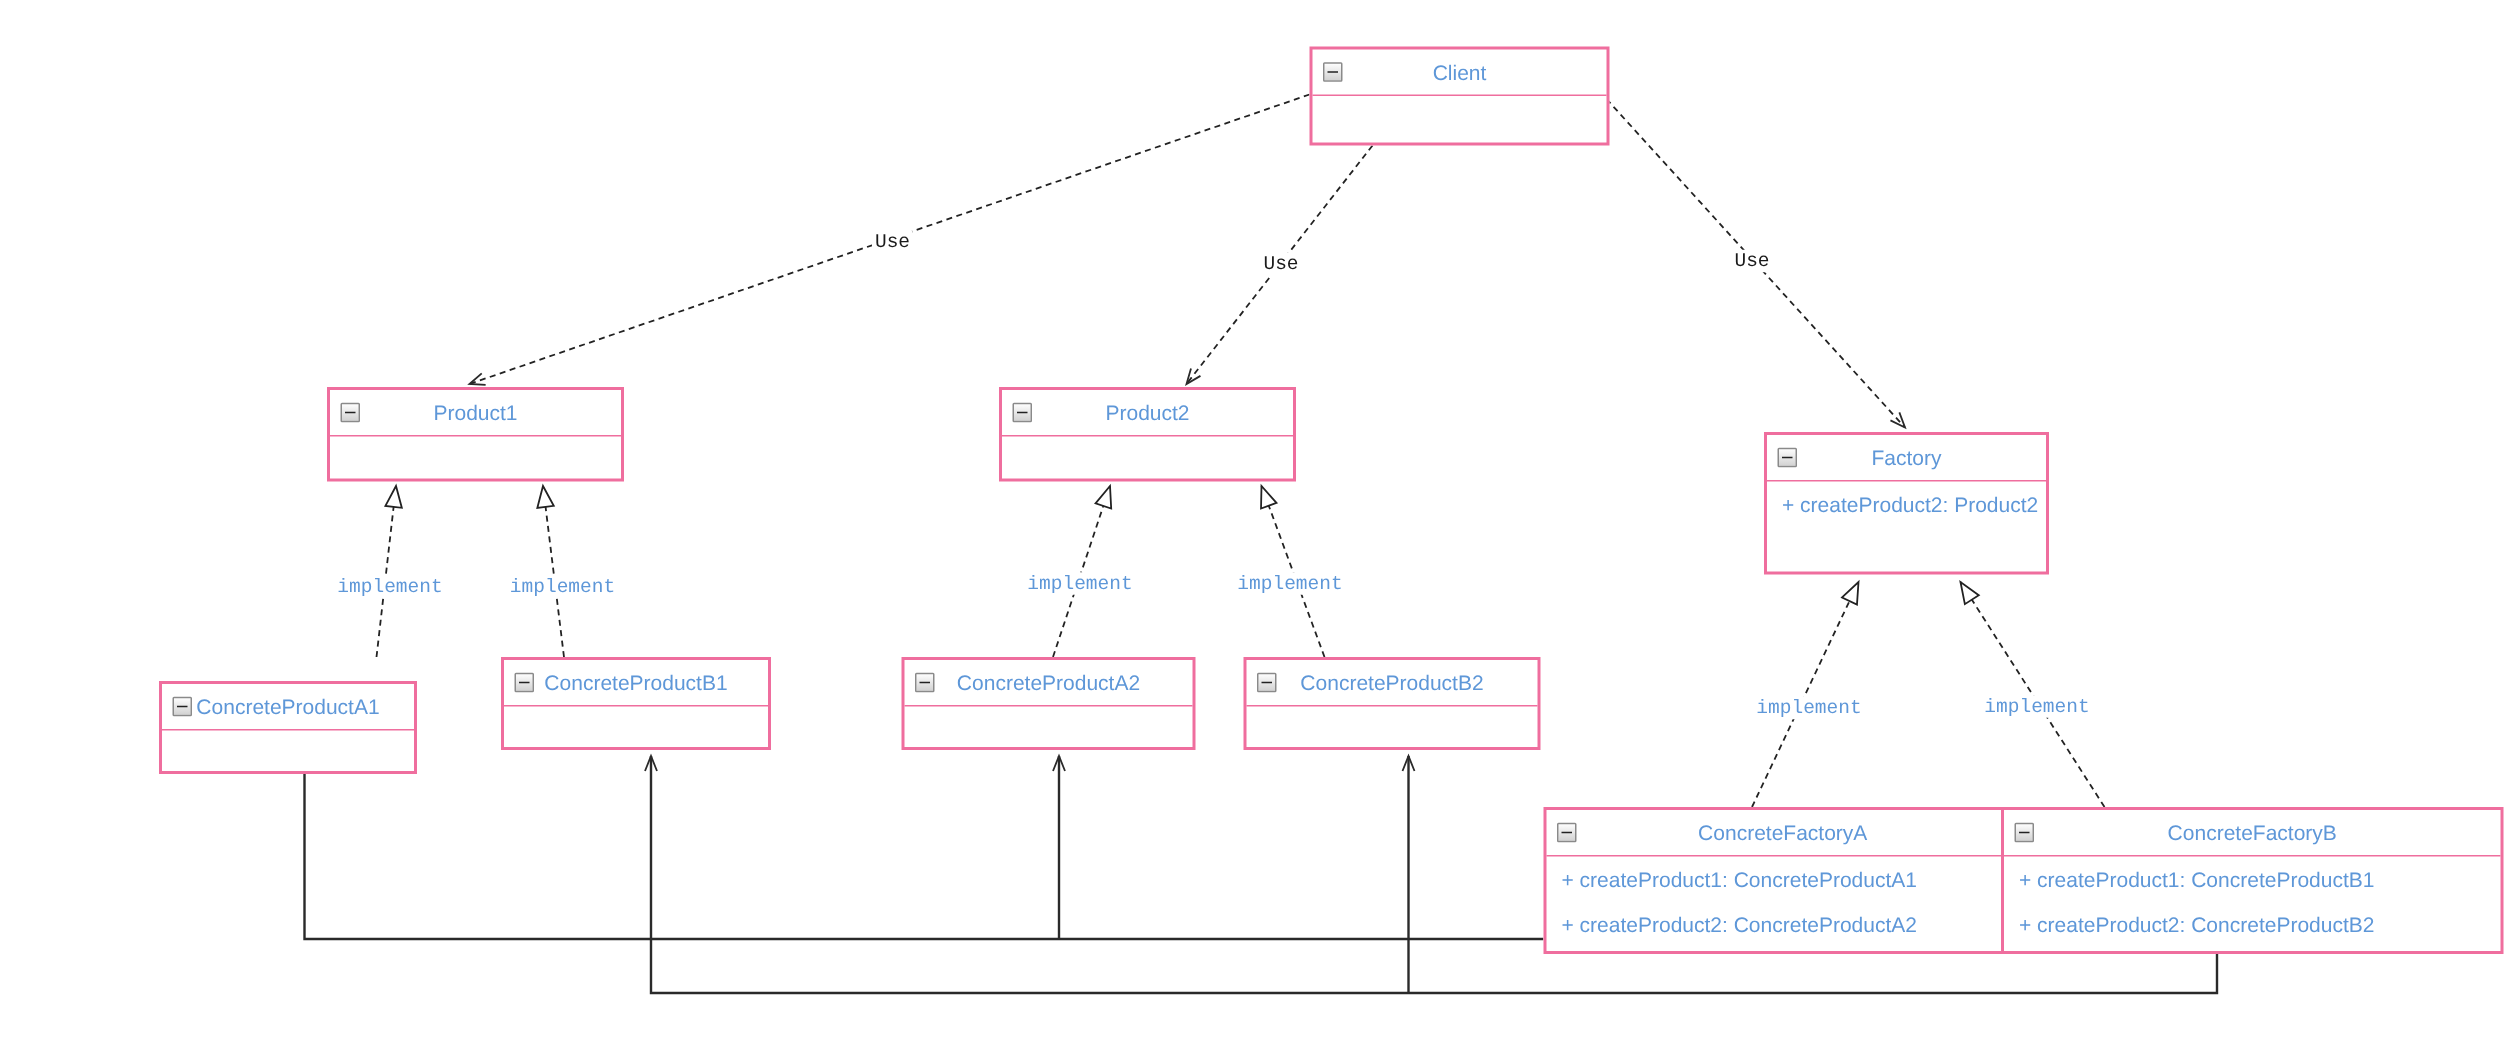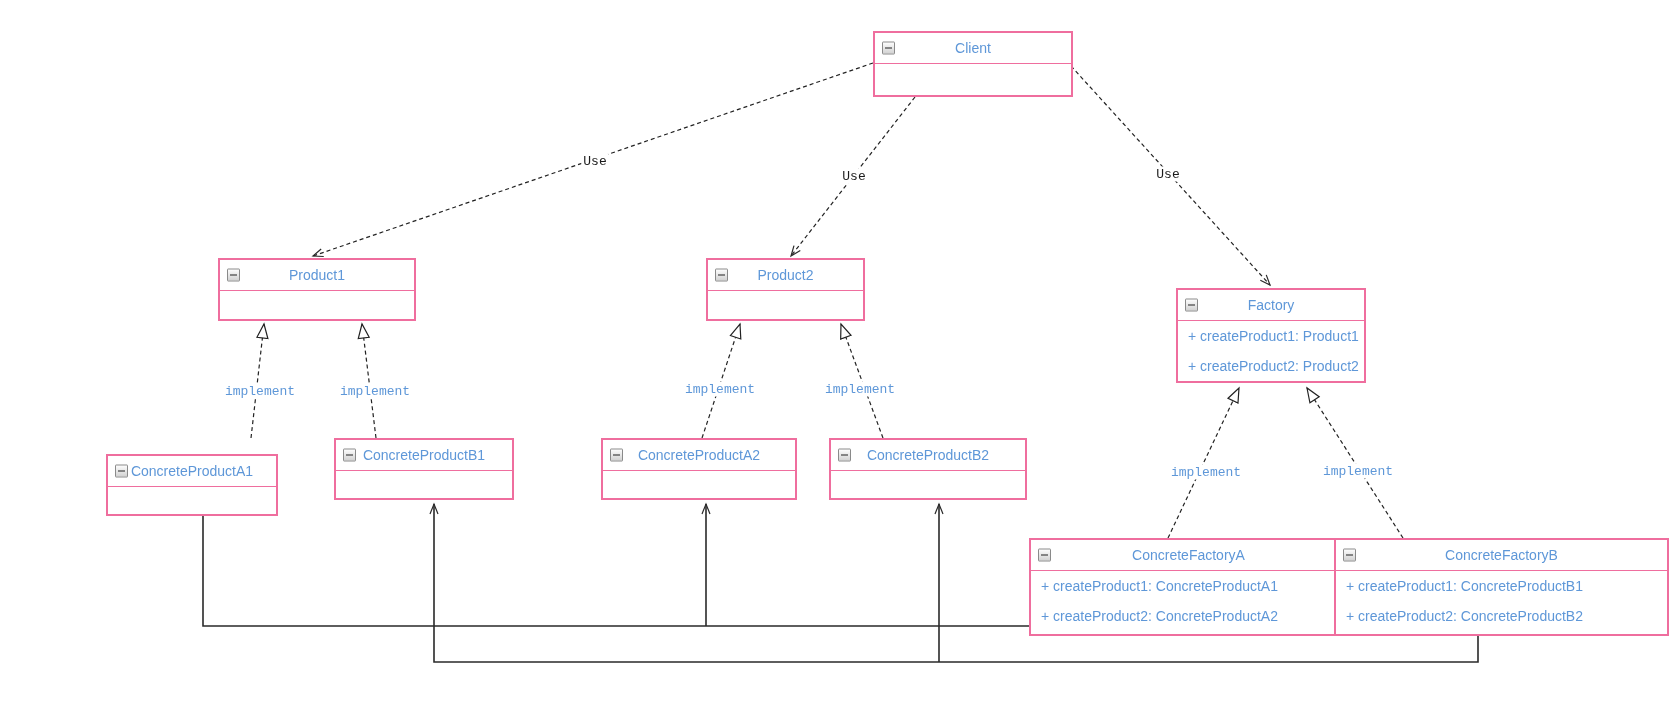--- a/index.html
+++ b/index.html
@@ -80,35 +80,34 @@
   </div>
 
   <div class="uml-class" style="left:170px;top:258px;width:198px;height:63px">
     <div class="uml-title">
       <span class="collapse-btn"></span>
       <span class="uml-name">Product1</span>
     </div>
     <div class="uml-body"></div>
   </div>
 
-  <div class="uml-class" style="left:658px;top:258px;width:159px;height:63px">
+  <div class="uml-class" style="left:618px;top:258px;width:198px;height:63px">
     <div class="uml-title">
       <span class="collapse-btn"></span>
       <span class="uml-name">Product2</span>
     </div>
     <div class="uml-body"></div>
   </div>
 
   <div class="uml-class" style="left:1128px;top:288px;width:190px;height:95px">
     <div class="uml-title">
       <span class="collapse-btn"></span>
       <span class="uml-name">Factory</span>
     </div>
     <div class="uml-body">
-      <div class="uml-member">+ createProduct1: Product1</div>
       <div class="uml-member">+ createProduct2: Product2</div>
     </div>
   </div>
 
   <div class="uml-class" style="left:58px;top:454px;width:172px;height:62px">
     <div class="uml-title">
       <span class="collapse-btn"></span>
       <span class="uml-name">ConcreteProductA1</span>
     </div>
     <div class="uml-body"></div>

